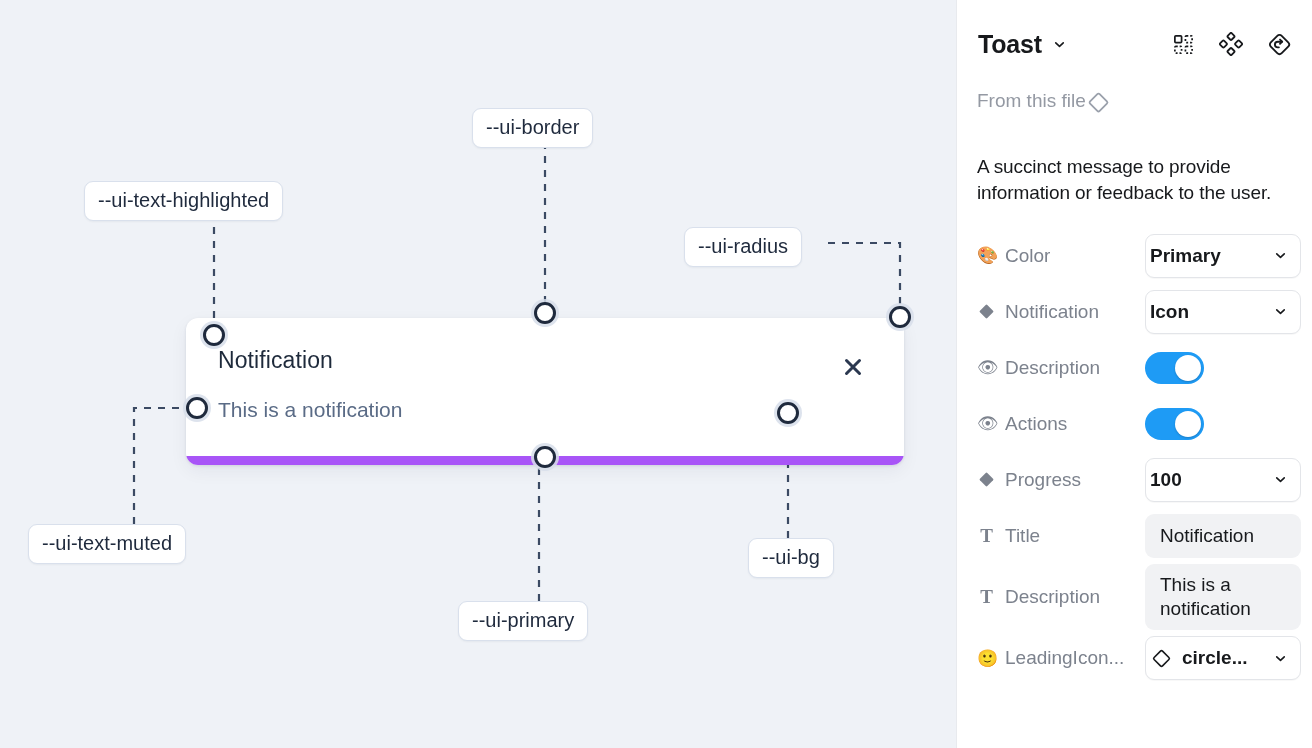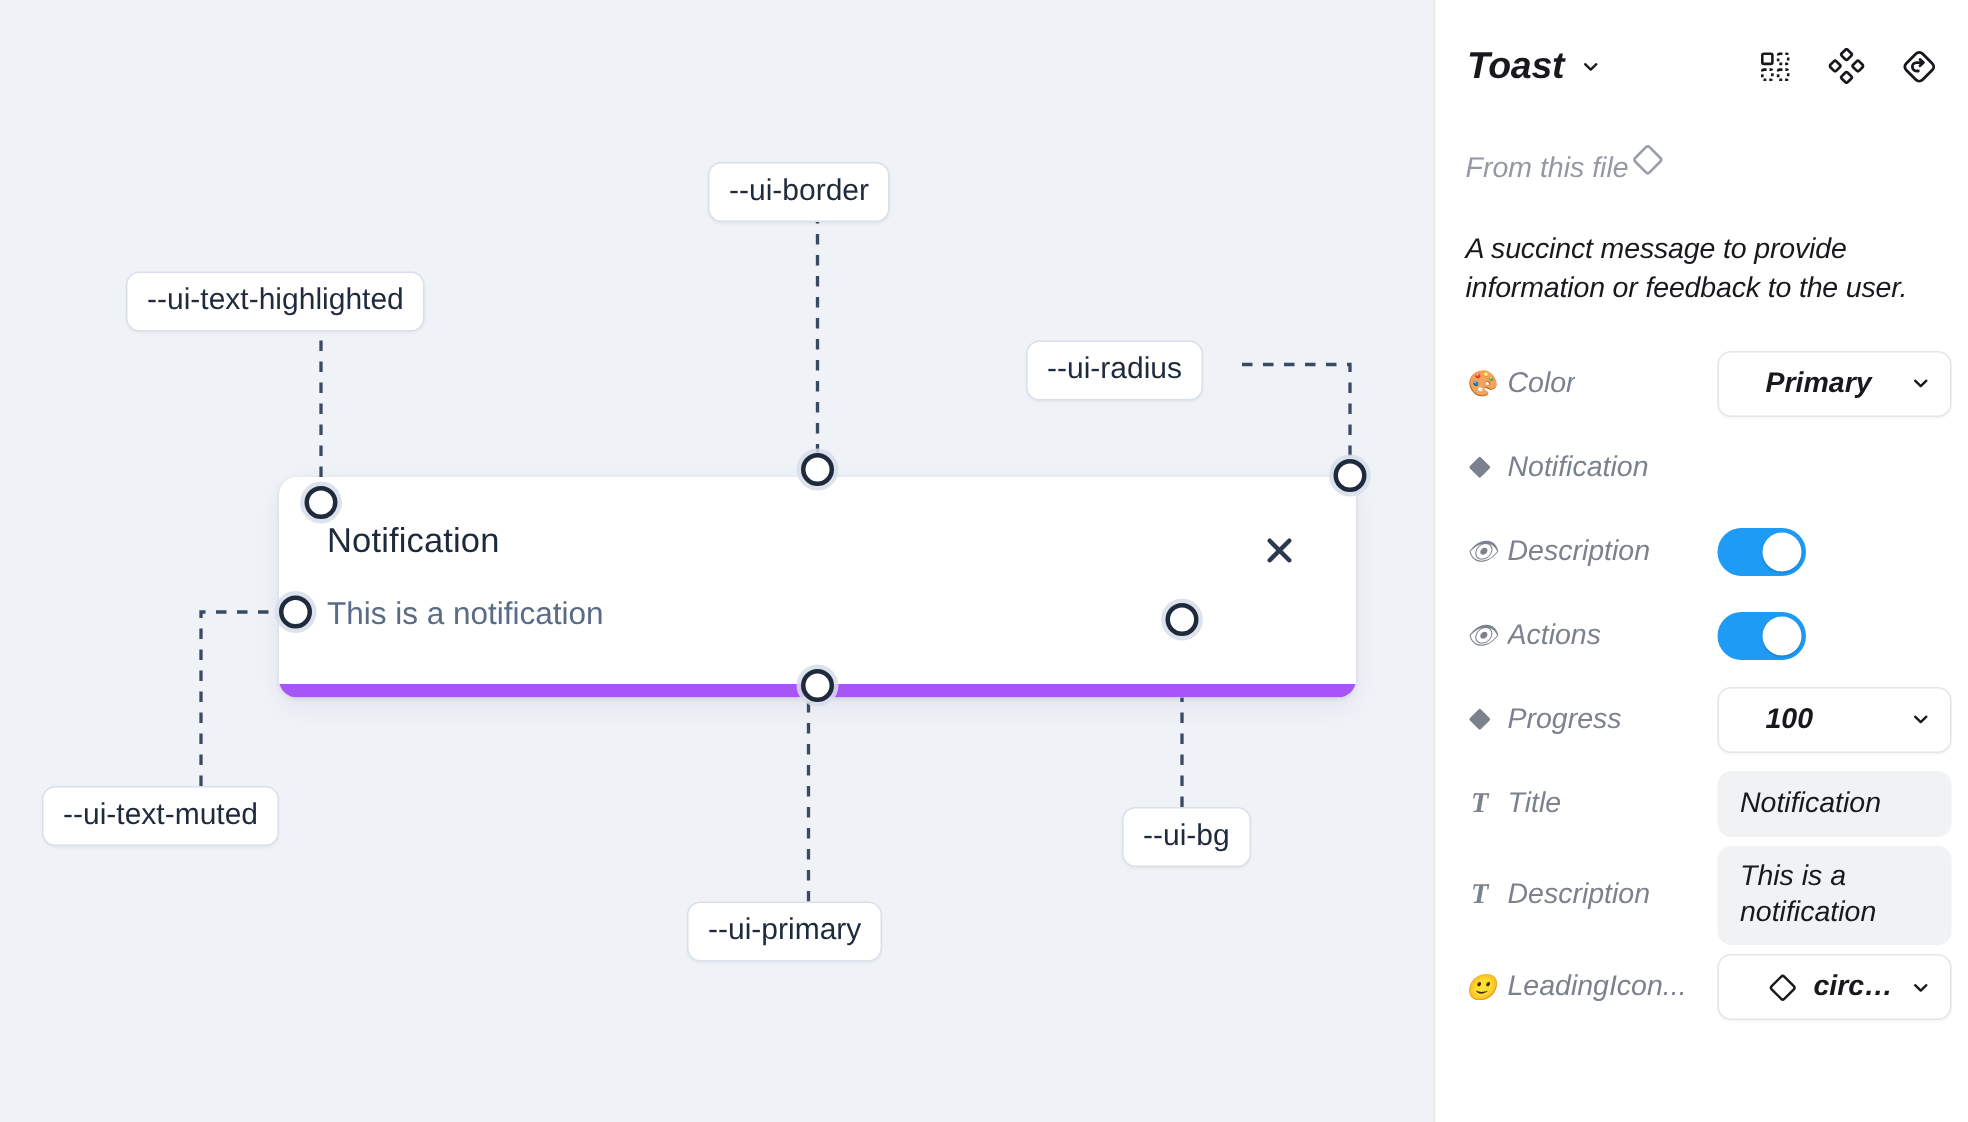--- a/index.html
+++ b/index.html
@@ -74,37 +74,36 @@
     box-shadow: 0 0 0 3px rgba(215,222,234,.85);
   }
 
   
   .panel {
     position: relative;
     width: 356px; height: 748px;
     background: #ffffff;
     border-left: 1px solid #e8eaee;
     padding: 0 20px;
-    font-style: italic;
   }
   .panel-head {
     display: flex; align-items: center;
     height: 88px;
     padding: 0 0 0 1px;
   }
   .panel-title {
     font-size: 25px; font-weight: 700; color: #17191c;
     letter-spacing: -.2px;
   }
   .title-chev { margin-left: 10px; display: flex; align-items: center; cursor: pointer; }
   .head-icons { margin-left: auto; display: flex; align-items: center; gap: 22px; }
   .head-icon { display: flex; align-items: center; justify-content: center; cursor: pointer; width: 26px; height: 26px; }
 
   .from-file {
-    display: flex; align-items: flex-end; gap: 0;
+    display: flex; align-items: flex-start; gap: 0;
     height: 34px; margin-top: 2px;
   }
   .from-file-label { font-size: 19px; color: #9499a3; }
 
   .blurb {
     margin-top: 30px;
     font-size: 19px; line-height: 1.36; color: #17191c;
     letter-spacing: -.1px;
   }
 
@@ -126,21 +125,21 @@
 
   .prop-ctl { flex: 1; display: flex; justify-content: flex-start; }
 
   .select {
     position: relative;
     width: 156px; min-height: 44px;
     background: #fff;
     border: 1px solid #e3e5e9;
     border-radius: 9px;
     display: flex; align-items: center;
-    padding: 0 12px 0 31px;
+    padding: 0 12px 0 4px;
     font-size: 19px; font-weight: 700; color: #17191c;
     cursor: pointer;
     box-shadow: 0 1px 1px rgba(16,24,40,.03);
   }
   .select .sel-val { flex: 1; overflow: hidden; text-overflow: ellipsis; white-space: nowrap; }
   .select .sel-ico { margin-right: 9px; display: flex; }
   .select .chev { margin-left: 6px; display: flex; }
 
   .field {
     width: 156px; min-height: 44px;
@@ -287,20 +286,30 @@
 
       <div class="prop-row">
         <div class="prop-label">
           <span class="dia">
             <svg width="17" height="17" viewBox="0 0 16 16">
                 <rect x="3.1" y="3.1" width="9.8" height="9.8" rx="1.1" transform="rotate(45 8 8)" fill="#7c828d"></rect>
               </svg>
           </span>
           <span class="txt">Notification</span>
         </div>
+        <div class="prop-ctl">
+          <div class="select">
+            <span class="sel-val">Icon</span>
+            <span class="chev">
+              <svg width="15" height="15" viewBox="0 0 16 16" fill="none" stroke="#17191c" stroke-width="1.7" stroke-linecap="round" stroke-linejoin="round">
+                  <path d="M4 6.2 L8 10 L12 6.2"></path>
+                </svg>
+            </span>
+          </div>
+        </div>
       </div>
 
       <div class="prop-row">
         <div class="prop-label">
           <span class="emo">👁</span>
           <span class="txt">Description</span>
         </div>
         <div class="prop-ctl">
           <div class="toggle">
             <span class="nub"></span>

